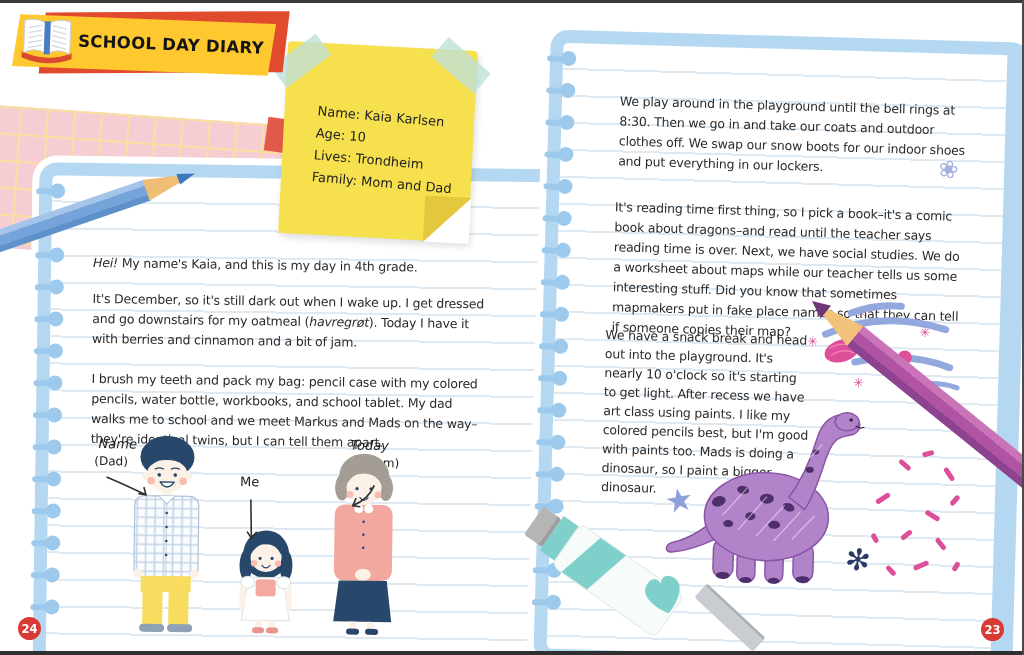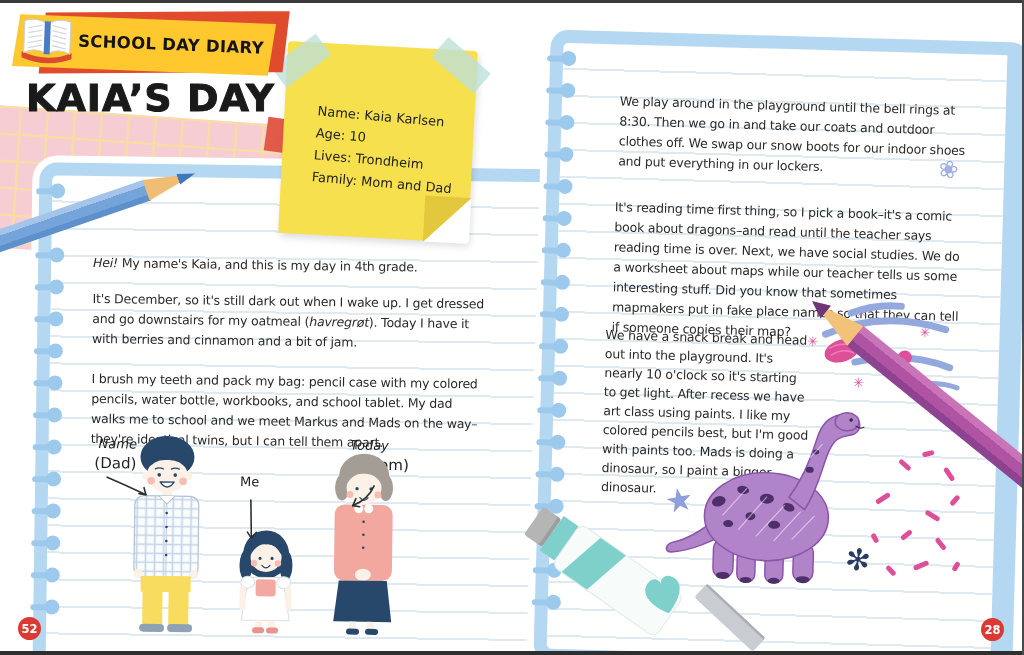--- a/index.html
+++ b/index.html
@@ -33,21 +33,21 @@
   .para{position:absolute;font-size:12.5px;line-height:20px;letter-spacing:-0.2px;color:#2A2A2A;}
   .it{font-style:italic;}
   .lp-p1{left:42px;top:64px;width:392px;}
   .lp-p2{left:42px;top:100px;width:392px;}
   .lp-p3{left:42px;top:180px;width:392px;}
   .rp-p1{left:58px;top:34px;width:350px;}
   .rp-p2{left:56px;top:140px;width:352px;}
   .rp-p3{left:50px;top:268px;width:208px;line-height:19px;}
   .flabel{position:absolute;font-size:13px;color:#222;}
   .flabel.it{font-style:italic;}
-  .fsub{position:absolute;font-size:15px;color:#222;}
+  .fsub{position:absolute;font-size:12px;color:#222;}
   
   .banner{position:absolute;left:12px;top:16px;width:262px;height:60px;transform:rotate(2.2deg);z-index:8;}
   .banner-red{position:absolute;left:30px;top:-5px;right:-12px;bottom:4px;background:#E04B2E;
               transform:rotate(-2.5deg) skewX(-7deg);}
   .banner-yellow{position:absolute;left:4px;top:3px;right:2px;bottom:5px;background:#FFC82E;transform:skewX(-7deg);}
   .banner-label{position:absolute;left:66px;top:18px;font-weight:bold;font-size:16.5px;letter-spacing:0.3px;color:#141414;}
   .book-icon{position:absolute;left:6px;top:2px;}
   .title{position:absolute;left:26px;top:76px;margin:0;font-size:38px;font-weight:bold;letter-spacing:1px;
          color:#1A1A1A;-webkit-text-stroke:1px #1A1A1A;z-index:8;}
   
@@ -385,21 +385,20 @@
       <path d="M6,7 Q17,3 28,9 L28,39 Q17,33 6,39 Z" fill="#FFFFFF" stroke="#C9CFD6" stroke-width="1"></path>
       <path d="M52,7 Q41,3 30,9 L30,39 Q41,33 52,39 Z" fill="#FFFFFF" stroke="#C9CFD6" stroke-width="1"></path>
       <rect x="26" y="7" width="6" height="33" fill="#4A7CC4"></rect>
       <g stroke="#D4DAE0" stroke-width="1.3">
         <path d="M10,14 L24,11 M10,19 L24,16 M10,24 L24,21 M10,29 L24,26 M10,34 L24,31"></path>
         <path d="M48,14 L34,11 M48,19 L34,16 M48,24 L34,21 M48,29 L34,26 M48,34 L34,31"></path>
       </g>
     </svg>
     <span class="banner-label">SCHOOL DAY DIARY</span>
   </div>
-  <h1 class="title">KAIA’S DAY</h1>
-
-  <div class="badge badge-32">52</div>
-  <div class="badge badge-33">28</div>
+
+  <div class="badge badge-32">24</div>
+  <div class="badge badge-33">23</div>
 
   <div class="edge-top"></div>
   <div class="edge-bottom"></div>
   <div class="edge-right"></div>
 </div>
 
 </body></html>

